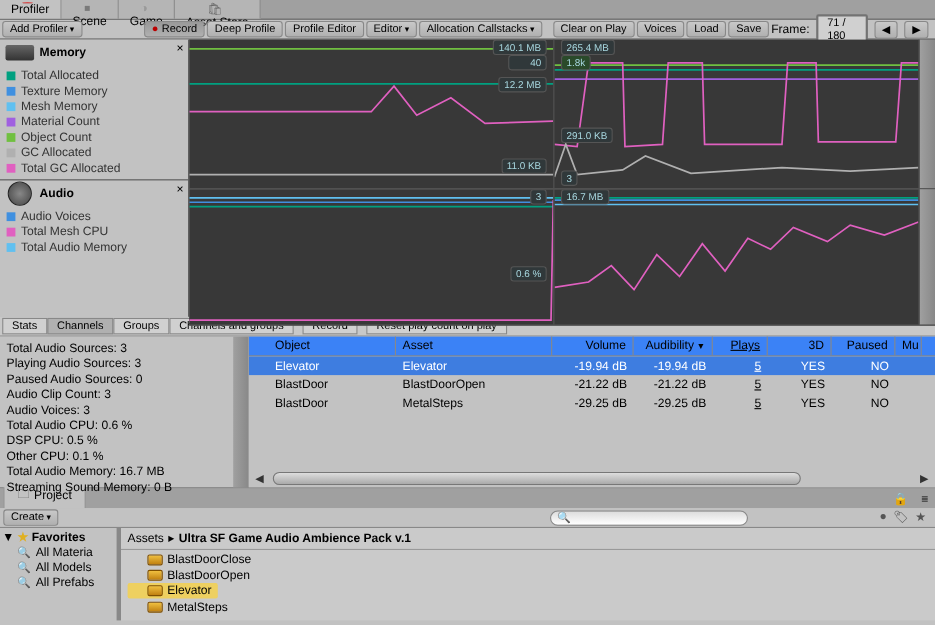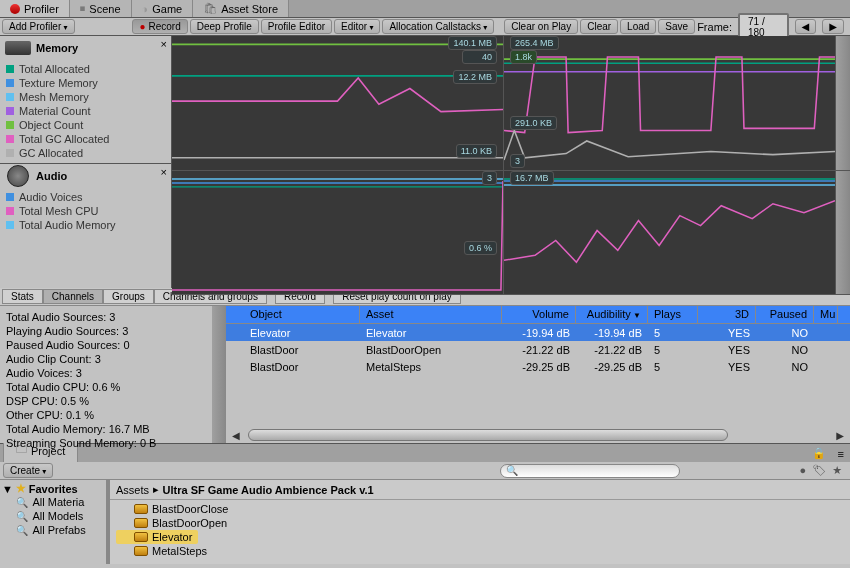--- a/index.html
+++ b/index.html
@@ -1,19 +1,19 @@
 <!DOCTYPE html>
 <html><head>
 <meta charset="utf-8">
 <style>
 * { margin: 0; padding: 0; box-sizing: border-box; font-family: Arial, sans-serif; font-size: 11px; }
 body { background: #c2c2c2; width: 850px; height: 568px; overflow: hidden; color: #000; }
 
 .top-tabs { display: flex; height: 18px; background: #a0a0a0; border-bottom: 1px solid #555; }
-.top-tab { padding: 2px 10px; border-right: 1px solid #888; background: #b5b5b5; display: flex; align-items: center; cursor: pointer; }
+.top-tab { padding: 2px 10px; border-right: 1px solid #888; background: #b5b5b5; display: flex; align-items: center; cursor: pointer; flex-direction: column; }
 .top-tab.active { background: #c2c2c2; }
 .top-tab .ticon { margin-right: 4px; }
 .red-circle { width: 10px; height: 10px; border-radius: 50%; background: linear-gradient(#e33, #a00); display:inline-block; }
 .cube-ic { color:#7a7a7a; }
 .pac-ic { color:#999; }
 .bag-ic { color:#666; }
 
 .toolbar { display: flex; height: 18px; background: #c2c2c2; border-bottom: 1px solid #555; align-items:center; gap: 2px; padding-left: 2px; }
 .tb-btn { background: linear-gradient(#c8c8c8,#b0b0b0); border: 1px solid #888; padding: 1px 6px; border-radius: 3px; font-size: 10px; cursor:pointer; white-space:nowrap; }
 .tb-btn.pressed { background: linear-gradient(#999,#b0b0b0); }
@@ -54,21 +54,21 @@
 .stats-scroll { position:absolute; right:0; top:0; bottom:0; width:14px; background:linear-gradient(90deg,#a0a0a0,#888); }
 
 .tablewrap { flex:1; display:flex; flex-direction:column; background:#c2c2c2; }
 .thead { display:flex; height:18px; background:#3b82f6; border-bottom:1px solid #888; }
 .th { padding:2px 6px; border-right:1px solid #888; font-size:11px; }
 .th.sorted::after { content:" ▼"; font-size:8px; }
 .tbody { flex:1; overflow:hidden; }
 .tr { display:flex; height:17px; align-items:center; }
 .tr.sel { background:#3e7de0; color:#fff; }
 .td { padding:1px 6px; font-size:11px; }
-.c-obj { width:134px; padding-left:24px; } .c-ass { width:142px; } .c-vol { width:74px; text-align:right; } .c-aud { width:72px; text-align:right; } .c-ply { width:50px; text-align:left; } .c-3d { width:58px; text-align:right; } .c-pau { width:58px; text-align:right; } .c-mu { width:24px; }
+.c-obj { width:134px; padding-left:24px; } .c-ass { width:142px; } .c-vol { width:74px; text-align:right; } .c-aud { width:72px; text-align:right; } .c-ply { width:50px; text-align:right;text-decoration:underline; } .c-3d { width:58px; text-align:right; } .c-pau { width:58px; text-align:right; } .c-mu { width:24px; }
 .hscroll { height:16px; background:#c2c2c2; display:flex; align-items:center; padding:0 6px; }
 .hthumb { height:12px; width:480px; background:linear-gradient(#ddd,#aaa); border:1px solid #777; border-radius:7px; margin-left:8px; }
 .harrow { font-size:10px; cursor:pointer; color:#333; }
 
 .proj-tabs { display:flex; height:18px; background:#a0a0a0; align-items:end; }
 .proj-tab { background:#c2c2c2; padding:2px 12px; border:1px solid #888; border-bottom:none; border-radius:4px 4px 0 0; margin-left:3px; display:flex; align-items:center; gap:4px; }
 .folder-ic { color:#555; }
 .lock-ic { margin-left:auto; padding:2px 6px; }
 .menu-ic { padding:2px 6px; }
 
@@ -117,21 +117,21 @@
 <div class="toolbar">
   <div class="tb-btn tb-drop">Add Profiler</div>
   <div style="width:56px"></div>
   <div class="tb-btn pressed rec-dot">Record</div>
   <div class="tb-btn">Deep Profile</div>
   <div class="tb-btn">Profile Editor</div>
   <div class="tb-btn tb-drop">Editor</div>
   <div class="tb-btn tb-drop">Allocation Callstacks</div>
   <div class="tb-sep"></div>
   <div class="tb-btn">Clear on Play</div>
-  <div class="tb-btn">Clear</div>
+  <div class="tb-btn">Voices</div>
   <div class="tb-btn">Load</div>
   <div class="tb-btn">Save</div>
   <div class="frame-area">
     <span>Frame:</span>
     <span class="frame-box">71 / 180</span>
     <span class="tb-btn">◀</span>
     <span class="tb-btn">▶</span>
   </div>
 </div>
 
@@ -160,26 +160,26 @@
           </div>
           <div class="legend-row">
             <span class="sq" style="background:#a060e0"></span>
             <span>Material Count</span>
           </div>
           <div class="legend-row">
             <span class="sq" style="background:#70c040"></span>
             <span>Object Count</span>
           </div>
           <div class="legend-row">
+            <span class="sq" style="background:#b0b0b0"></span>
+            <span>GC Allocated</span>
+          </div>
+          <div class="legend-row">
             <span class="sq" style="background:#e060c0"></span>
             <span>Total GC Allocated</span>
-          </div>
-          <div class="legend-row">
-            <span class="sq" style="background:#b0b0b0"></span>
-            <span>GC Allocated</span>
           </div>
         </div>
     </div>
     <div class="side-pane" style="height:124px;">
       <div class="close-x">×</div>
       <div class="side-head">
           <span class="big-ic">
             <span class="speaker"></span>
           </span>
           <span>Audio</span>

